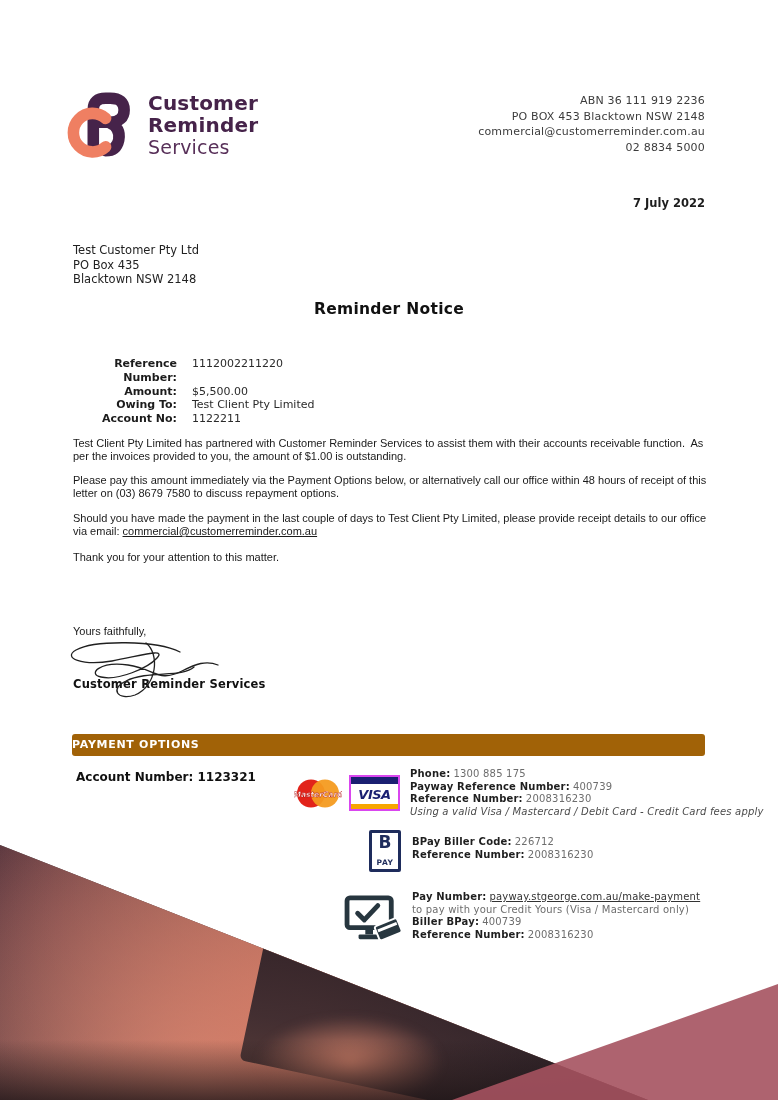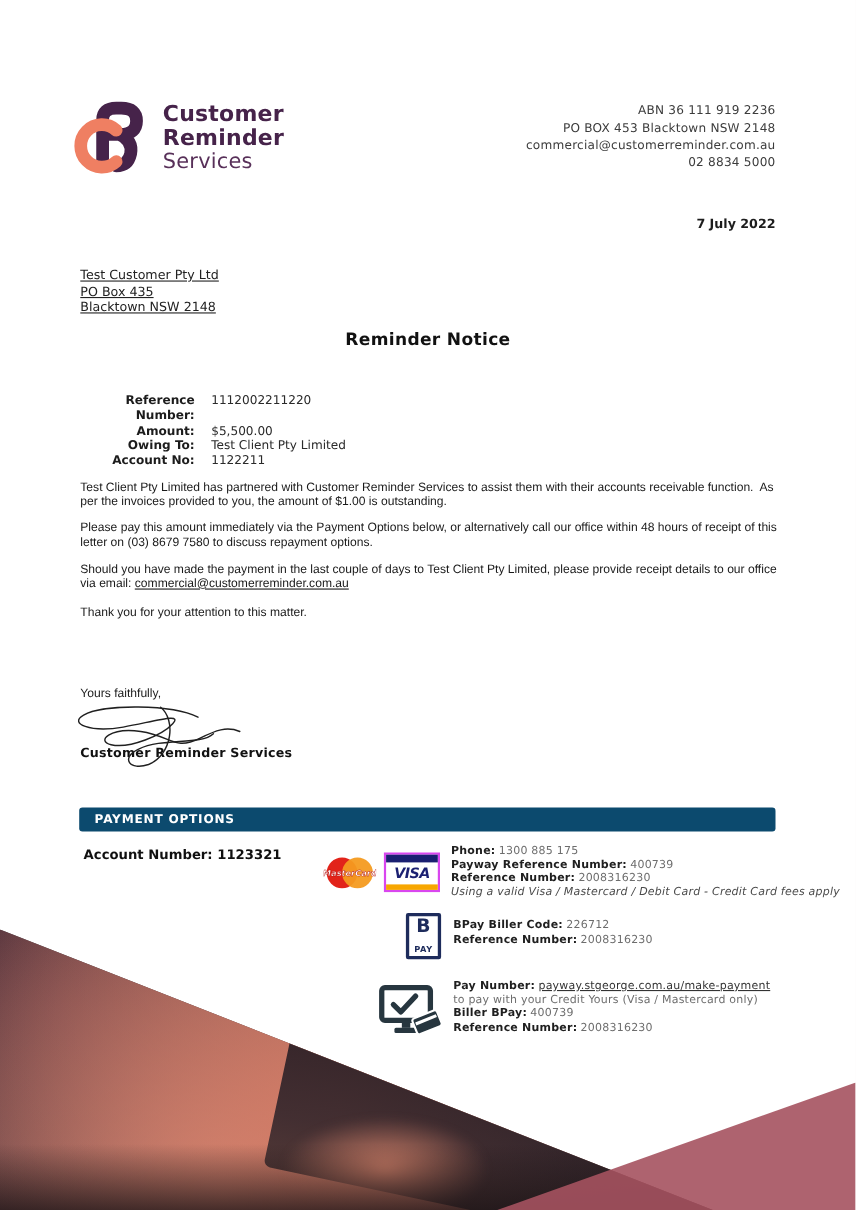--- a/index.html
+++ b/index.html
@@ -12,42 +12,42 @@
   .logo-mark { position:absolute; left:62px; top:86px; }
   .logo-text { position:absolute; left:148px; top:92px; line-height:22px; }
   .logo-line { font-family:"DejaVu Sans", sans-serif; font-weight:bold; font-size:20px; color:#46234a; letter-spacing:.2px; }
   .logo-line.light { font-weight:400; font-size:19px; color:#583059; }
 
   .contact { position:absolute; right:73px; top:93px; text-align:right; font-size:11px; line-height:15.5px; color:#3c3c3c; letter-spacing:.2px; }
   .contact .line { display:block; }
 
   .date { position:absolute; right:73px; top:196px; font-size:11.5px; font-weight:bold; color:#1d1d1d; }
 
-  .recipient { position:absolute; left:73px; top:243px; font-size:11.5px; line-height:14.5px; color:#222;text-decoration:underline; }
+  .recipient { position:absolute; left:73px; top:243px; font-size:11.5px; line-height:14.5px; color:#222; }
 
   .title { position:absolute; left:0; top:300px; width:100%; text-align:center; font-weight:bold; font-size:15.5px; color:#111; letter-spacing:.3px; }
 
   
   .refblock { position:absolute; left:73px; top:357px; font-size:11px; line-height:13.8px; color:#222; }
   .ref-row { display:flex; }
   .ref-label { width:104px; text-align:right; font-weight:bold; margin-right:15px; color:#1c1c1c; }
   .ref-value { color:#2a2a2a; }
 
   
   .para { position:absolute; left:73px; width:645px; font-size:11px; line-height:12.9px; color:#1a1a1a; white-space:pre-wrap; }
   .p1 { top:437px; } .p2 { top:474px; } .p3 { top:512px; } .p4 { top:551px; }
   .doc-link { color:#1a1a1a; text-decoration:underline; cursor:pointer; }
 
   
   .valediction { position:absolute; left:73px; top:625px; font-size:11px; color:#1a1a1a; }
   .sig-svg { position:absolute; left:60px; top:636px; z-index:2; pointer-events:none; }
   .signatory { position:absolute; left:73px; top:677px; font-weight:bold; font-size:11.5px; color:#111; z-index:1; letter-spacing:.2px; }
 
   
-  .paybar { position:absolute; left:72px; top:734px; width:633px; height:22px; background:#0c4a6e; border-radius:3px; color:#ffffff; font-weight:bold; font-size:11px; letter-spacing:.7px; line-height:22px; padding-left:14px; }
+  .paybar { position:absolute; left:72px; top:734px; width:633px; height:22px; background:#a16207; border-radius:3px; color:#ffffff; font-weight:bold; font-size:11px; letter-spacing:.7px; line-height:22px; }
   .account { position:absolute; left:76px; top:770px; font-weight:bold; font-size:12px; color:#101010; }
 
   .mc-logo { position:absolute; left:294px; top:777px; }
   .visa-logo { position:absolute; left:349px; top:775px; width:51px; height:36px; background:#ffffff; border:2px solid #d946ef; display:flex; flex-direction:column; }
   .visa-top { height:7px; background:#1a1f71; }
   .visa-mid { flex:1; display:flex; align-items:center; justify-content:center; font-family:"DejaVu Sans", sans-serif; font-weight:bold; font-style:italic; font-size:13px; color:#1a1f71; letter-spacing:-.5px; }
   .visa-bot { height:5px; background:#f7a600; }
 
   .pay-text { position:absolute; font-size:10px; line-height:12.5px; color:#6d6d6d; letter-spacing:.2px; }
   .pay-text .lbl { font-weight:bold; color:#1f1f1f; margin-right:3px;text-align:right; }

